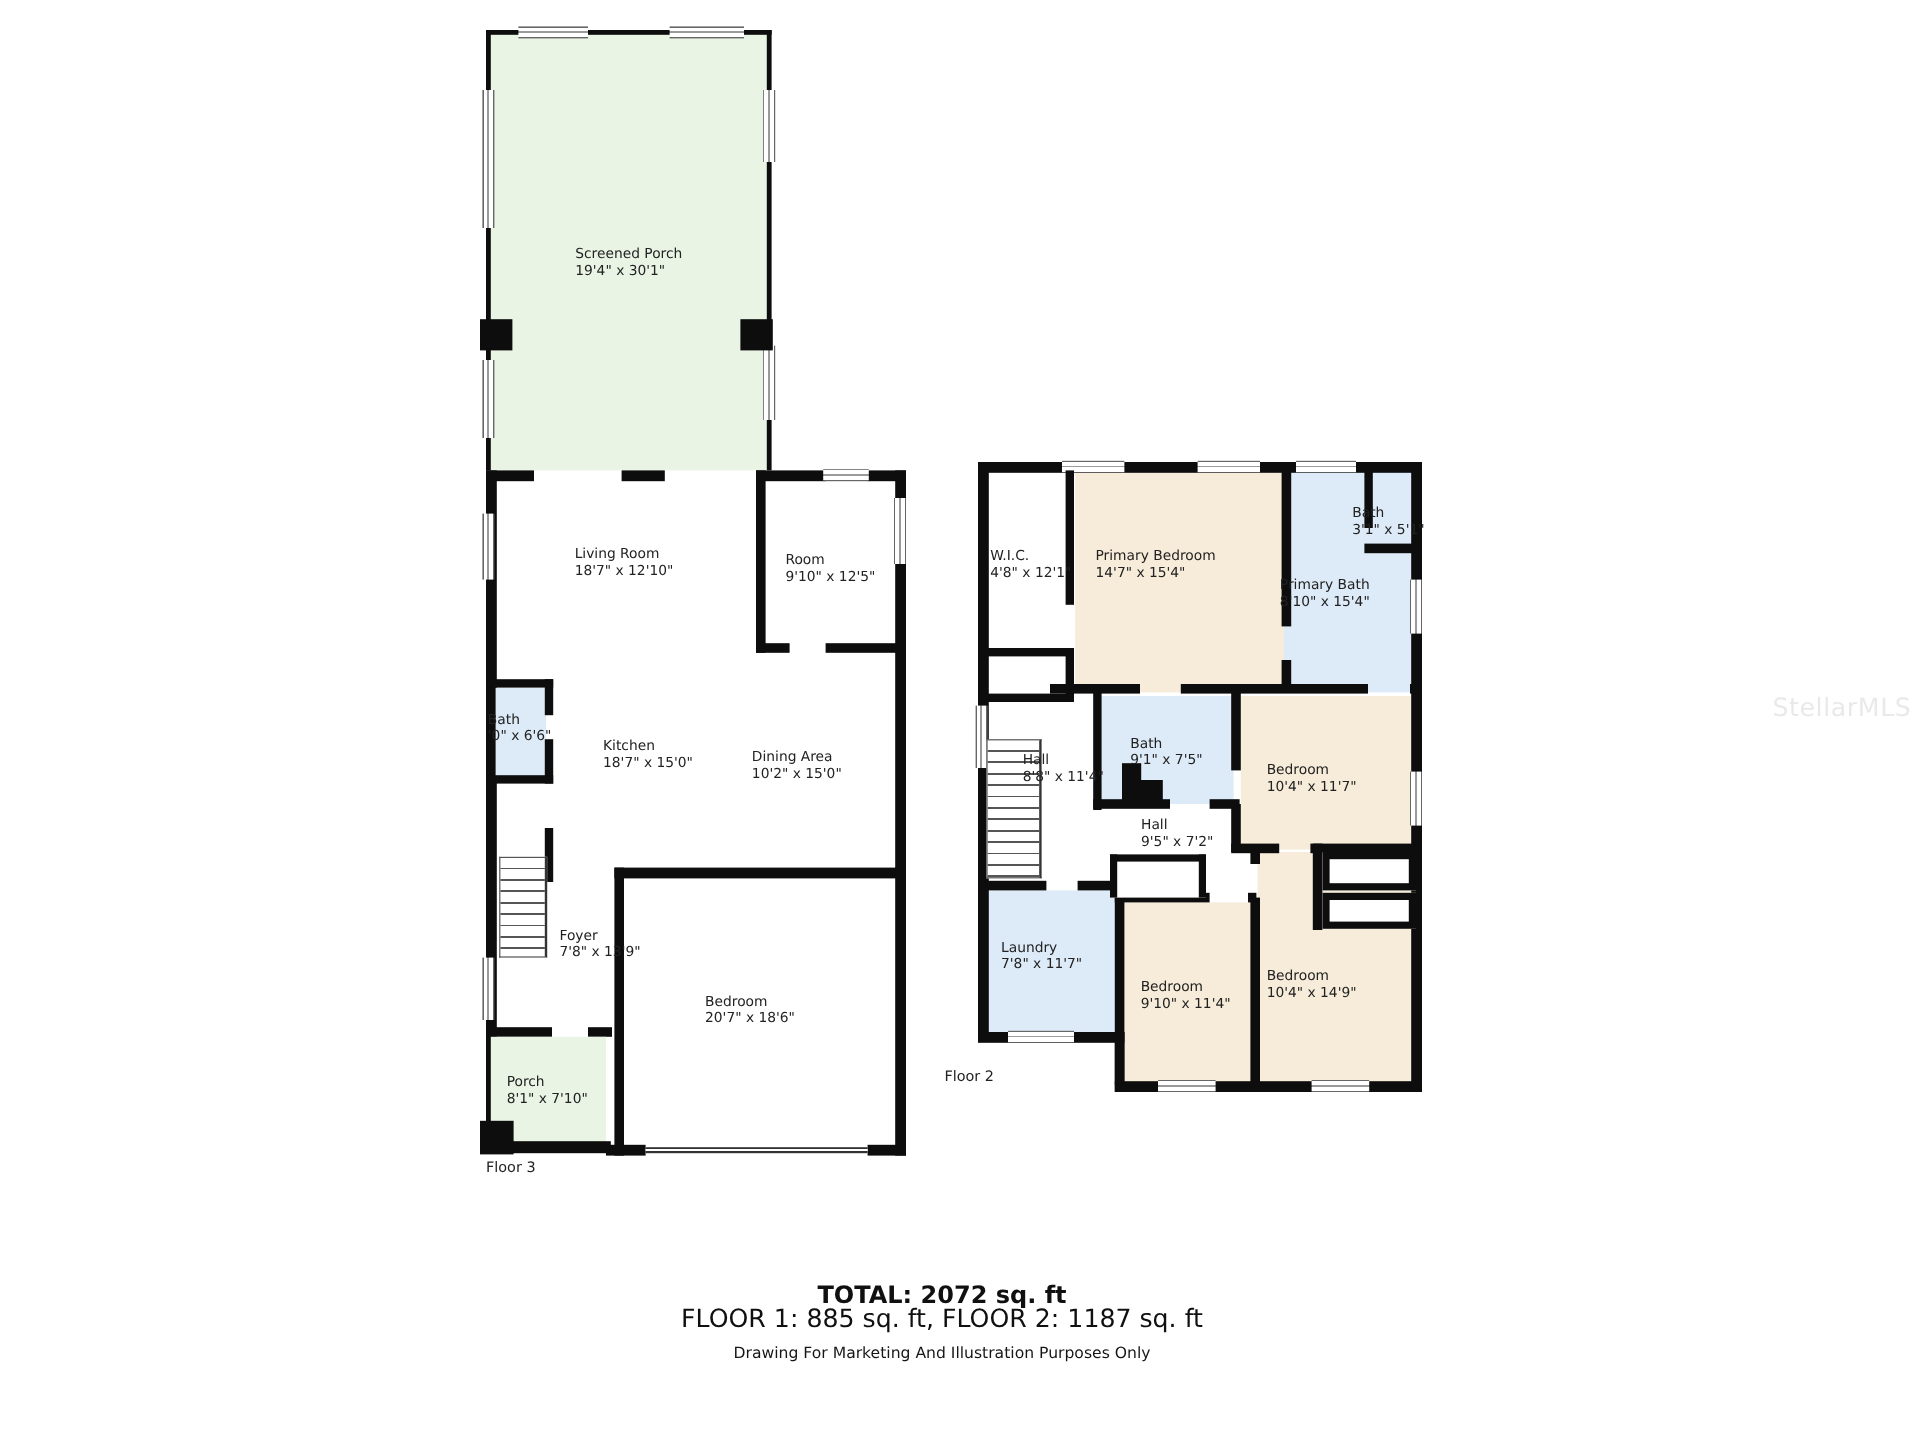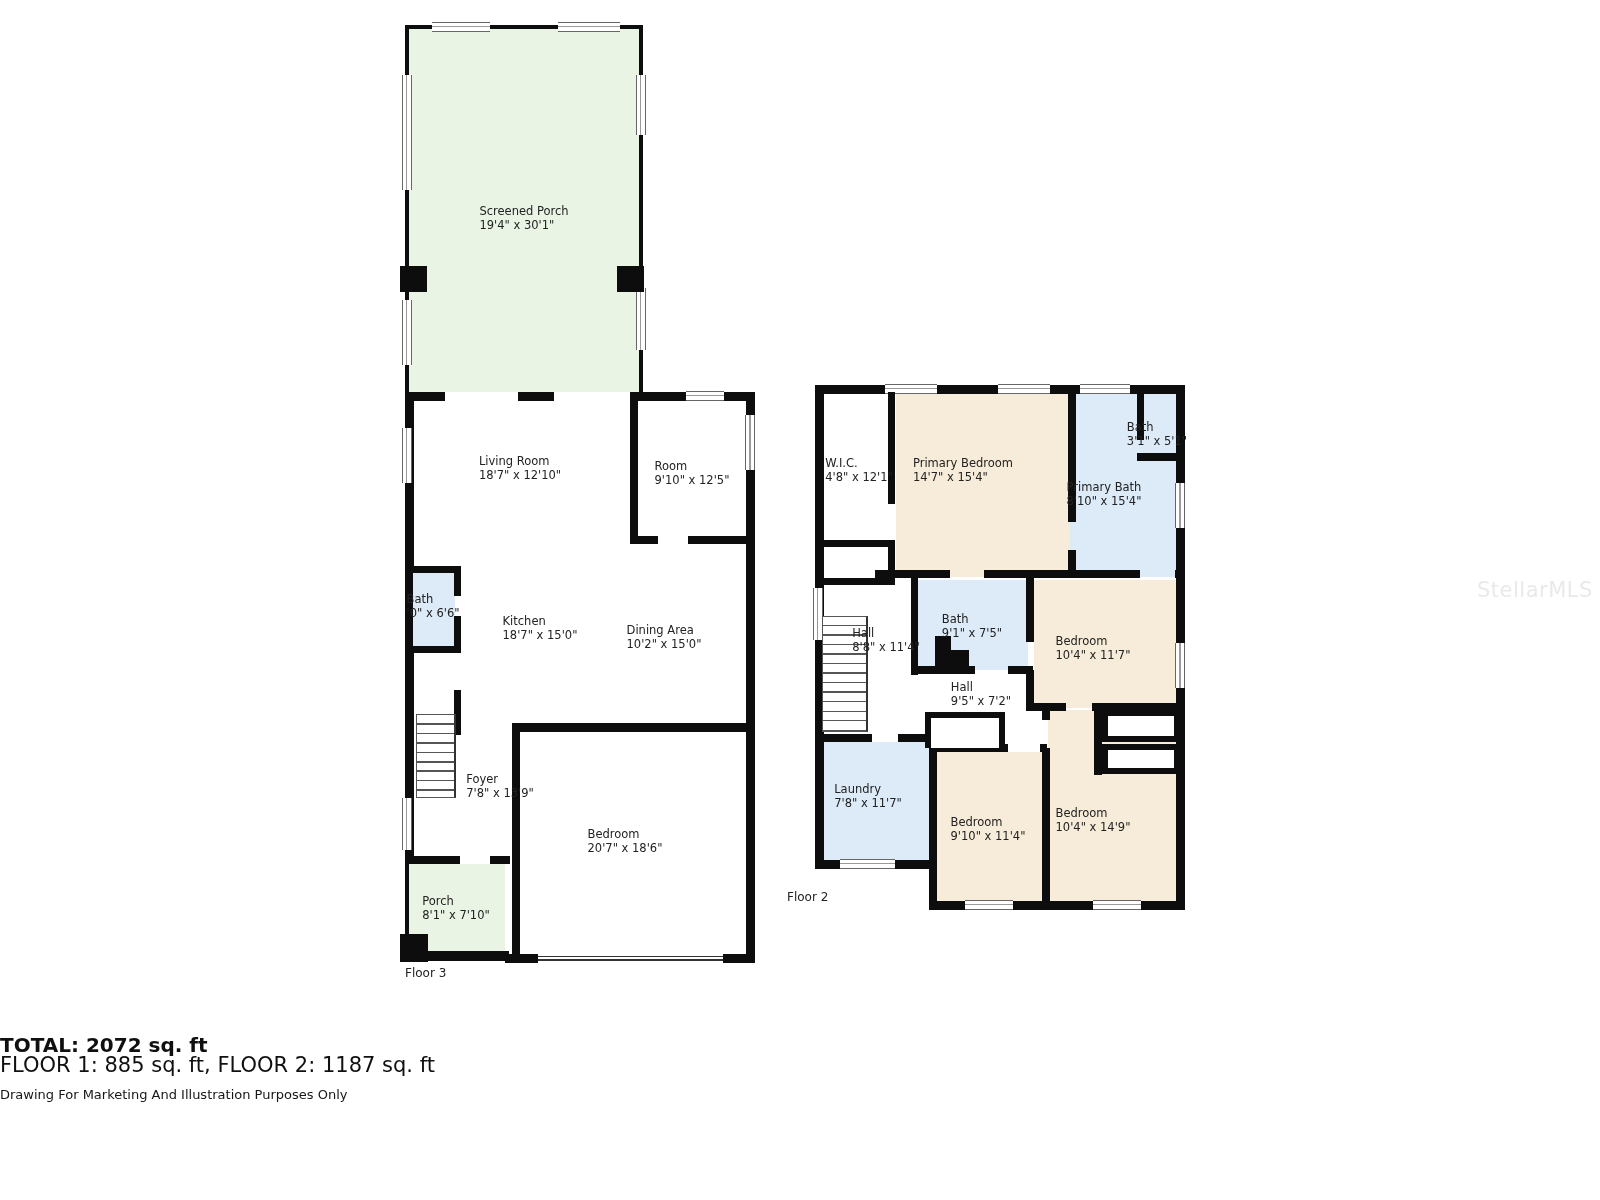--- a/index.html
+++ b/index.html
@@ -12,21 +12,21 @@
   .winv{position:absolute;width:10px;background:linear-gradient(to right,#666 0 1px,#fff 1px 4px,#9a9a9a 4px 5.5px,#fff 5.5px 9px,#666 9px 10px);}
   .gdoor{position:absolute;background:linear-gradient(to bottom,#333 0 1.5px,#fff 1.5px 3.5px,#333 3.5px 5px);}
   .room{position:absolute;}
   .stairs{position:absolute;background:repeating-linear-gradient(to bottom,#fff 0 8px,#555 8px 9.5px);border:1px solid #555;border-right:2px solid #333;box-sizing:border-box;background-color:#fff;}
   .block{position:absolute;background:#0d0d0d;}
   .closetbox{position:absolute;background:#fff;border:6px solid #0d0d0d;box-sizing:border-box;}
   .closetbox.openb{border-bottom:none;}
   .lbl{position:absolute;transform:translate(-50%,-50%);text-align:left;color:#222;
        font-size:11.5px;line-height:14px;white-space:nowrap;}
   .floor-tag{position:absolute;color:#222;font-size:12px;}
-  #summary{position:absolute;left:0;top:1034px;width:1570px;text-align:left;color:#101010;}
+  #summary{position:absolute;left:0;top:1068px;width:1570px;text-align:center;color:#101010;}
   #summary .s1{font-size:20px;font-weight:bold;line-height:22px;}
   #summary .s2{font-size:21px;line-height:18px;}
   #summary .disc{font-size:13px;margin-top:13px;color:#161616;}
   #watermark{position:absolute;left:1477px;top:578px;font-size:21px;color:#e9e9e9;letter-spacing:.5px;}
 </style>
 </head>
 <body>
 
 <div id="canvas">
 

